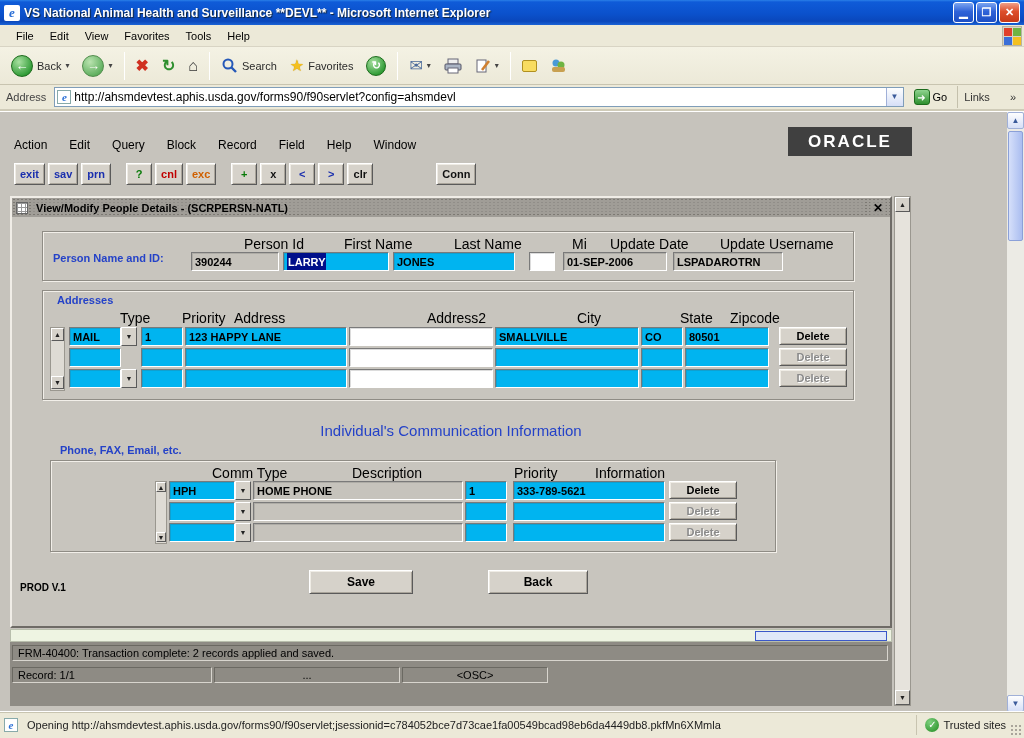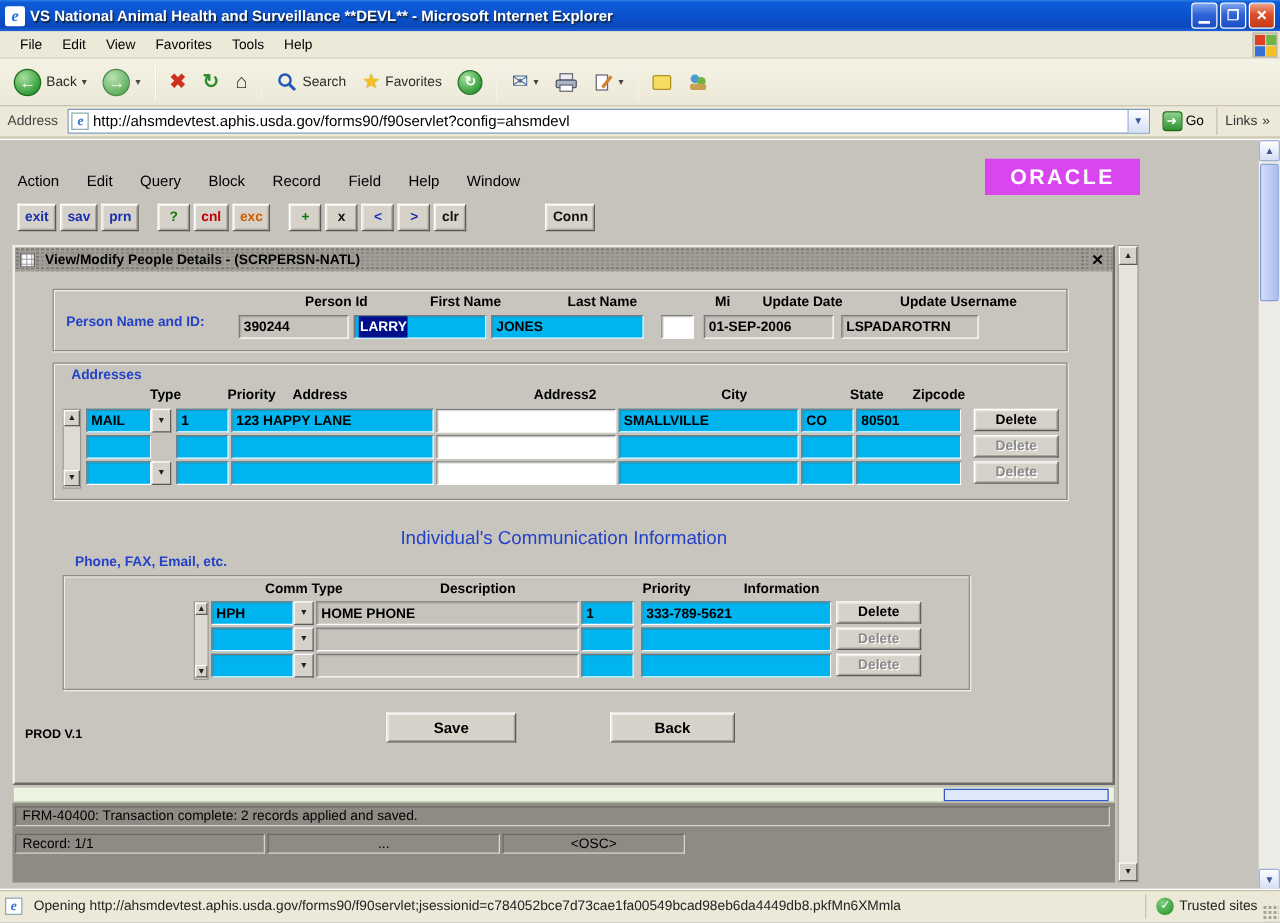--- a/index.html
+++ b/index.html
@@ -48,26 +48,26 @@
   .addr-label { color:#444; padding:0 4px; }
   .addr-input { flex:1; height:20px; background:#fff; border:1px solid #7f9db9; display:flex; align-items:center; padding-left:2px; position:relative; }
   .addr-input .url { font-size:12px; color:#000; white-space:nowrap; overflow:hidden; }
   .addr-drop { position:absolute; right:0; top:0; width:17px; height:18px; background:linear-gradient(180deg,#fdfefe,#d6dff7);
     border-left:1px solid #a0b0d8; text-align:center; font-size:8px; color:#3a5a9a; line-height:18px; }
   .page-ico { width:14px; height:14px; margin-right:3px; border:1px solid #8aa; background:#fff; color:#2a6fd6;
     font-family:"Liberation Serif",serif; font-style:italic; font-weight:bold; font-size:11px; text-align:center; line-height:13px; }
   .go-btn { display:flex; align-items:center; gap:3px; padding:0 6px; height:22px; }
   .go-ico { width:16px; height:16px; background:linear-gradient(180deg,#8fd48f,#2e8f2e); border:1px solid #1c6b1c; border-radius:3px;
     color:#fff; font-size:10px; text-align:center; line-height:15px; }
-  .links { display:flex; align-items:center; gap:4px; color:#333; padding:0 6px; border-left:1px solid #c4c0ac; height:22px; }
+  .links { display:flex; align-items:center; gap:20px; color:#333; padding:0 6px; border-left:1px solid #c4c0ac; height:22px; }
 
   
   .applet { position:absolute; left:0; top:111px; width:1024px; height:600px; background:#c6c3bc; border-top:1px solid #fff; }
   .omenu { position:absolute; left:14px; top:26px; display:flex; gap:22px; font-size:12px; color:#000; }
-  .oracle-logo { position:absolute; left:788px; top:15px; width:124px; height:29px; background:#d946ef; color:#fff;
+  .oracle-logo { position:absolute; left:788px; top:15px; width:124px; height:29px; background:#404040; color:#fff;
     display:flex; align-items:center; justify-content:center; font-weight:bold; font-size:17px; letter-spacing:2px; }
   .otoolbar { position:absolute; left:14px; top:50px; display:flex; align-items:center; height:24px; }
   .obtn { height:22px; min-width:26px; padding:0 5px; margin-right:3px; font-weight:bold; font-size:11px;
     background:#d6d2ca; border:1px solid; border-color:#fff #5a5a5a #5a5a5a #fff;
     box-shadow:inset 1px 1px 0 #efece5, inset -1px -1px 0 #a9a49a; display:flex; align-items:center; justify-content:center; }
   .ogap { width:12px; } .ogap-big { width:60px; }
   .c-blue { color:#1a2fae; } .c-green { color:#087a08; } .c-red { color:#c00000; } .c-orange { color:#d06000; } .c-black { color:#111; }
 
   
   .formwin { position:absolute; left:10px; top:84px; width:882px; height:432px;
@@ -75,21 +75,21 @@
   .formtitle { height:19px; display:flex; align-items:center; padding:0 4px; gap:5px; color:#000; font-weight:bold;
     background:#a09d97;
     background-image:radial-gradient(#7c7973 1px, transparent 1px); background-size:4px 3px; }
   .formtitle .txt { flex:1; white-space:nowrap; overflow:hidden; background:rgba(160,157,151,.6); padding:0 3px; }
   .form-ico { width:12px; height:12px; background:#fff; border:1px solid #666;
     background-image:linear-gradient(#999 1px,transparent 1px),linear-gradient(90deg,#999 1px,transparent 1px); background-size:4px 4px; }
   .formtitle .x { font-weight:bold; font-size:12px; padding:0 3px; background:rgba(160,157,151,.6); }
 
   .groupbox { position:absolute; border:1px solid #8f8c85; box-shadow:1px 1px 0 #f2efe9, inset 1px 1px 0 #f2efe9; }
   .bluelabel { color:#2442c8; font-weight:bold; font-size:11px; position:absolute; white-space:nowrap; }
-  .hdr { position:absolute; font-weight:bold; font-size:11px; color:#000; white-space:nowrap;padding-left:39px; }
+  .hdr { position:absolute; font-weight:normal; font-size:14px; color:#000; white-space:nowrap;padding-left:39px; }
 
   .fld { position:absolute; height:19px; border:1px solid; border-color:#7a7a7a #fff #fff #7a7a7a;
     box-shadow:inset 1px 1px 0 #4e4e4e33; font-weight:bold; font-size:11px; color:#000;
     display:flex; align-items:center; padding-left:3px; overflow:hidden; white-space:nowrap; }
   .cyan { background:#00b4f0; } .grayf { background:#c6c3bc; } .whitef { background:#fff; }
   .selhl { background:#000f8a; color:#fff; padding:16px 1px; }
 
   .combo { position:absolute; width:16px; height:19px; background:#d6d2ca; border:1px solid; border-color:#fff #5a5a5a #5a5a5a #fff;
     font-size:7px; color:#222; display:flex; align-items:center; justify-content:center; }
   .delbtn { position:absolute; height:18px; width:68px; background:#d6d2ca; border:1px solid; border-color:#fff #5a5a5a #5a5a5a #fff;

